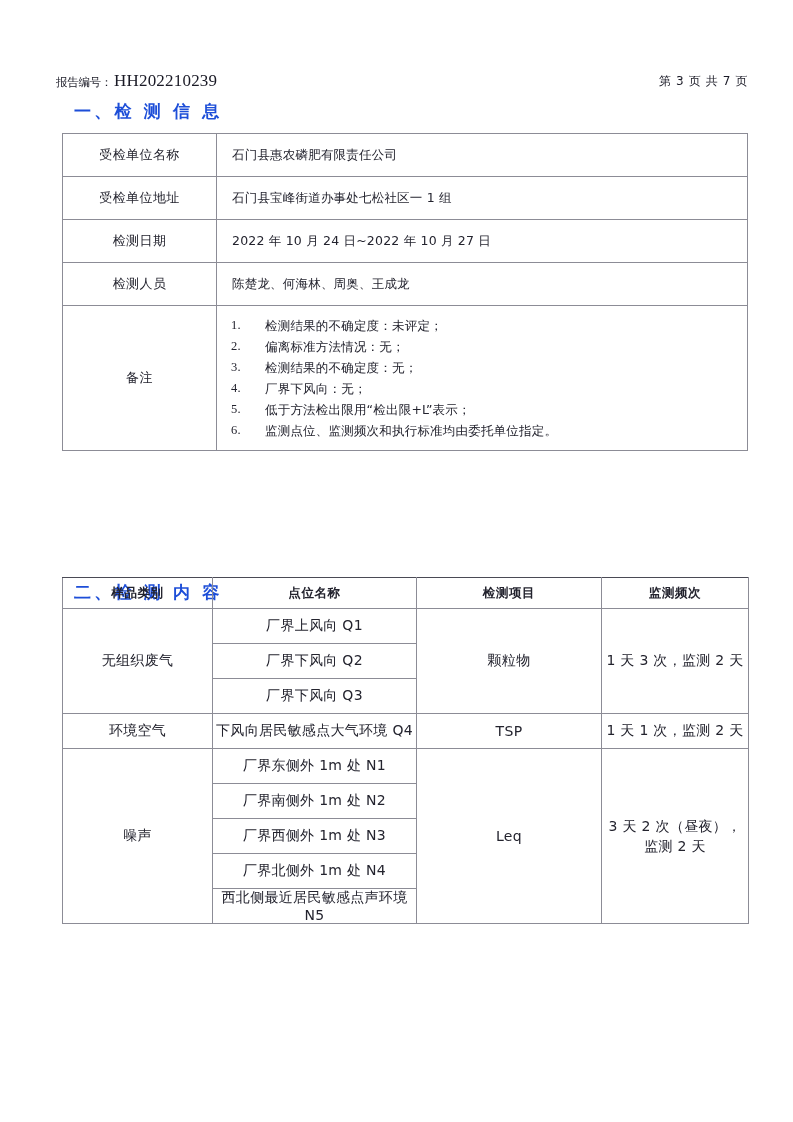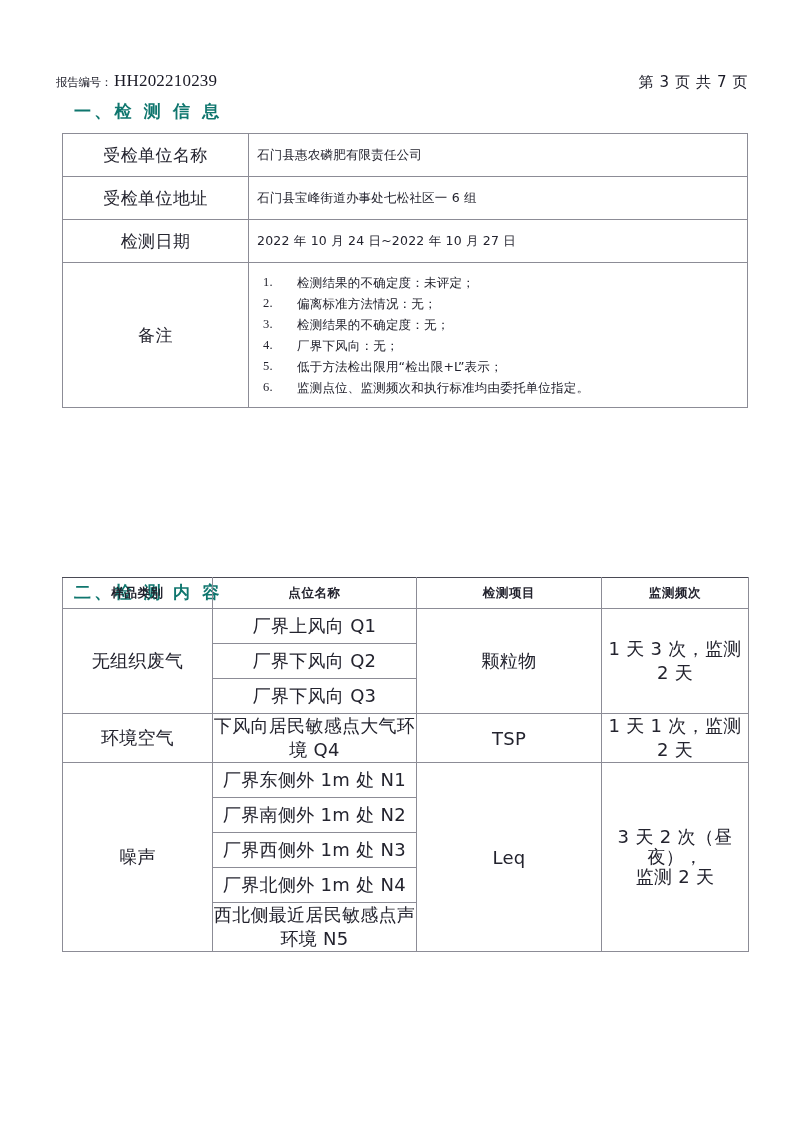--- a/index.html
+++ b/index.html
@@ -46,34 +46,34 @@
   .report-no .rn-value {
     font-size: 17px;
     font-family: "Liberation Serif", serif;
     letter-spacing: 0.2px;
     margin-left: 2px;
   }
   .page-mark {
     position: absolute;
     right: 0;
     top: 2px;
-    font-size: 15px;
+    font-size: 12px;
     font-family: "DejaVu Sans", sans-serif;
     letter-spacing: 0.6px;
     white-space: nowrap;
   }
 
   
   .section-heading {
     position: absolute;
     font-size: 17px;
     font-weight: bold;
     font-family: "DejaVu Sans", sans-serif;
     letter-spacing: 3.2px;
-    color: #0f766e;
+    color: #1d4ed8;
     white-space: nowrap;
   }
   #heading-1 { left: 74px; top: 84px; }
   #heading-2 { left: 74px; top: 529px; margin-top: 36px; }
 
   
   .doc-table {
     position: absolute;
     border-collapse: collapse;
     table-layout: fixed;
@@ -89,28 +89,28 @@
 
   
   #info-table {
     left: 62px;
     top: 117px;
     width: 686px;
   }
   #info-table .lbl {
     width: 145px;
     text-align: center;
-    font-size: 17px;
+    font-size: 13px;
     letter-spacing: 0.4px;
-    padding: 6px 20px;
+    padding: 6px 4px;
   }
   #info-table .val {
     text-align: left;
     font-size: 12.5px;
-    padding: 6px 0 6px 8px;
+    padding: 6px 0 6px 15px;
     letter-spacing: 0.2px;
   }
   #info-table tr.r-short .lbl,
   #info-table tr.r-short .val { height: 30px; }
 
   .remark-list {
     margin: 0;
     padding: 9px 0 9px 14px;
     list-style: none;
   }
@@ -142,21 +142,21 @@
 
   #content-table th {
     text-align: center;
     font-size: 12.5px;
     font-weight: bold;
     letter-spacing: 0.6px;
     height: 30px;
   }
   #content-table td {
     text-align: center;
-    font-size: 18px;
+    font-size: 14px;
     letter-spacing: 0.3px;
     height: 34px;
   }
   #content-table td.two-line {
     line-height: 20px;
   }
   #content-table thead tr { border-bottom: 1px solid #6b6b75; }
 
   .hdr-sep-top { border-top: 1.6px solid #4a4a55 !important; }
 </style>
@@ -175,25 +175,29 @@
   <div class="section-heading" id="heading-1">一、检 测 信 息</div>
 
   <table class="doc-table" id="info-table">
     <tbody>
       <tr class="r-short">
         <td class="lbl">受检单位名称</td>
         <td class="val">石门县惠农磷肥有限责任公司</td>
       </tr>
       <tr class="r-short">
         <td class="lbl">受检单位地址</td>
-        <td class="val">石门县宝峰街道办事处七松社区一 6 组</td>
+        <td class="val">石门县宝峰街道办事处七松社区一 1 组</td>
       </tr>
       <tr class="r-short">
         <td class="lbl">检测日期</td>
         <td class="val">2022 年 10 月 24 日~2022 年 10 月 27 日</td>
+      </tr>
+      <tr class="r-short">
+        <td class="lbl">检测人员</td>
+        <td class="val">陈楚龙、何海林、周奥、王成龙</td>
       </tr>
       <tr>
         <td class="lbl">备注</td>
         <td class="val" style="padding:0">
           <ul class="remark-list">
             <li>
               <span class="num">1.</span>
               <span>检测结果的不确定度：未评定；</span>
             </li>
             <li>

